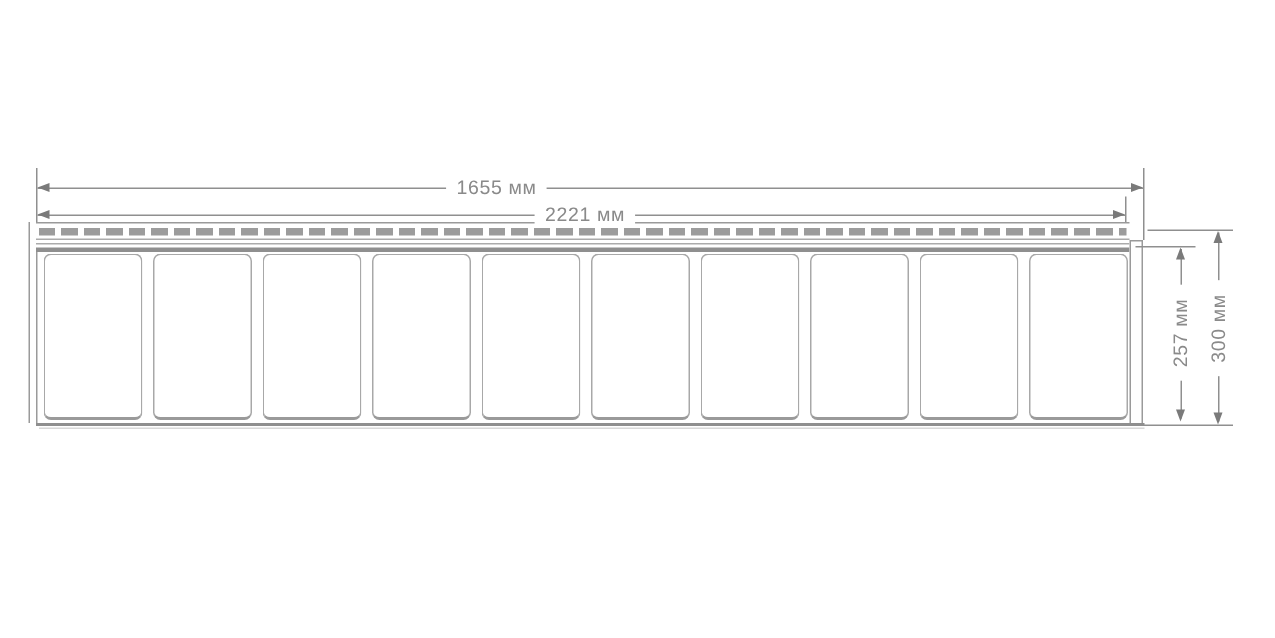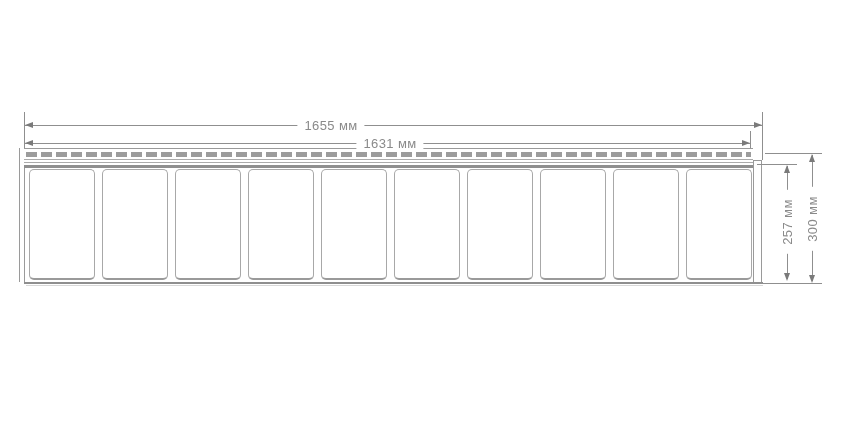--- a/index.html
+++ b/index.html
@@ -98,21 +98,21 @@
     <div class="arrow arrow-left" style="left:25px;  top:122px;"></div>
     <div class="arrow arrow-right" style="left:754px; top:122px;"></div>
     <div class="dim-label" style="left:331px; top:125px;">1655 мм</div>
   </div>
 
   <div>
     <div class="vline" style="left:750px; top:131px; height:22px;"></div>
     <div class="hline" style="left:25px; top:143px; width:725px;"></div>
     <div class="arrow arrow-left" style="left:25px;  top:140px;"></div>
     <div class="arrow arrow-right" style="left:742px; top:140px;"></div>
-    <div class="dim-label" style="left:390px; top:143px;">1631 мм</div>
+    <div class="dim-label" style="left:390px; top:143px;">2221 мм</div>
   </div>
 
   <div>
     <div class="left-cap"></div>
 
     <div class="nail-strip">
       <div class="nail-slots"></div>
       <div class="strip-line1"></div>
       <div class="strip-line2"></div>
       <div class="strip-band"></div>

